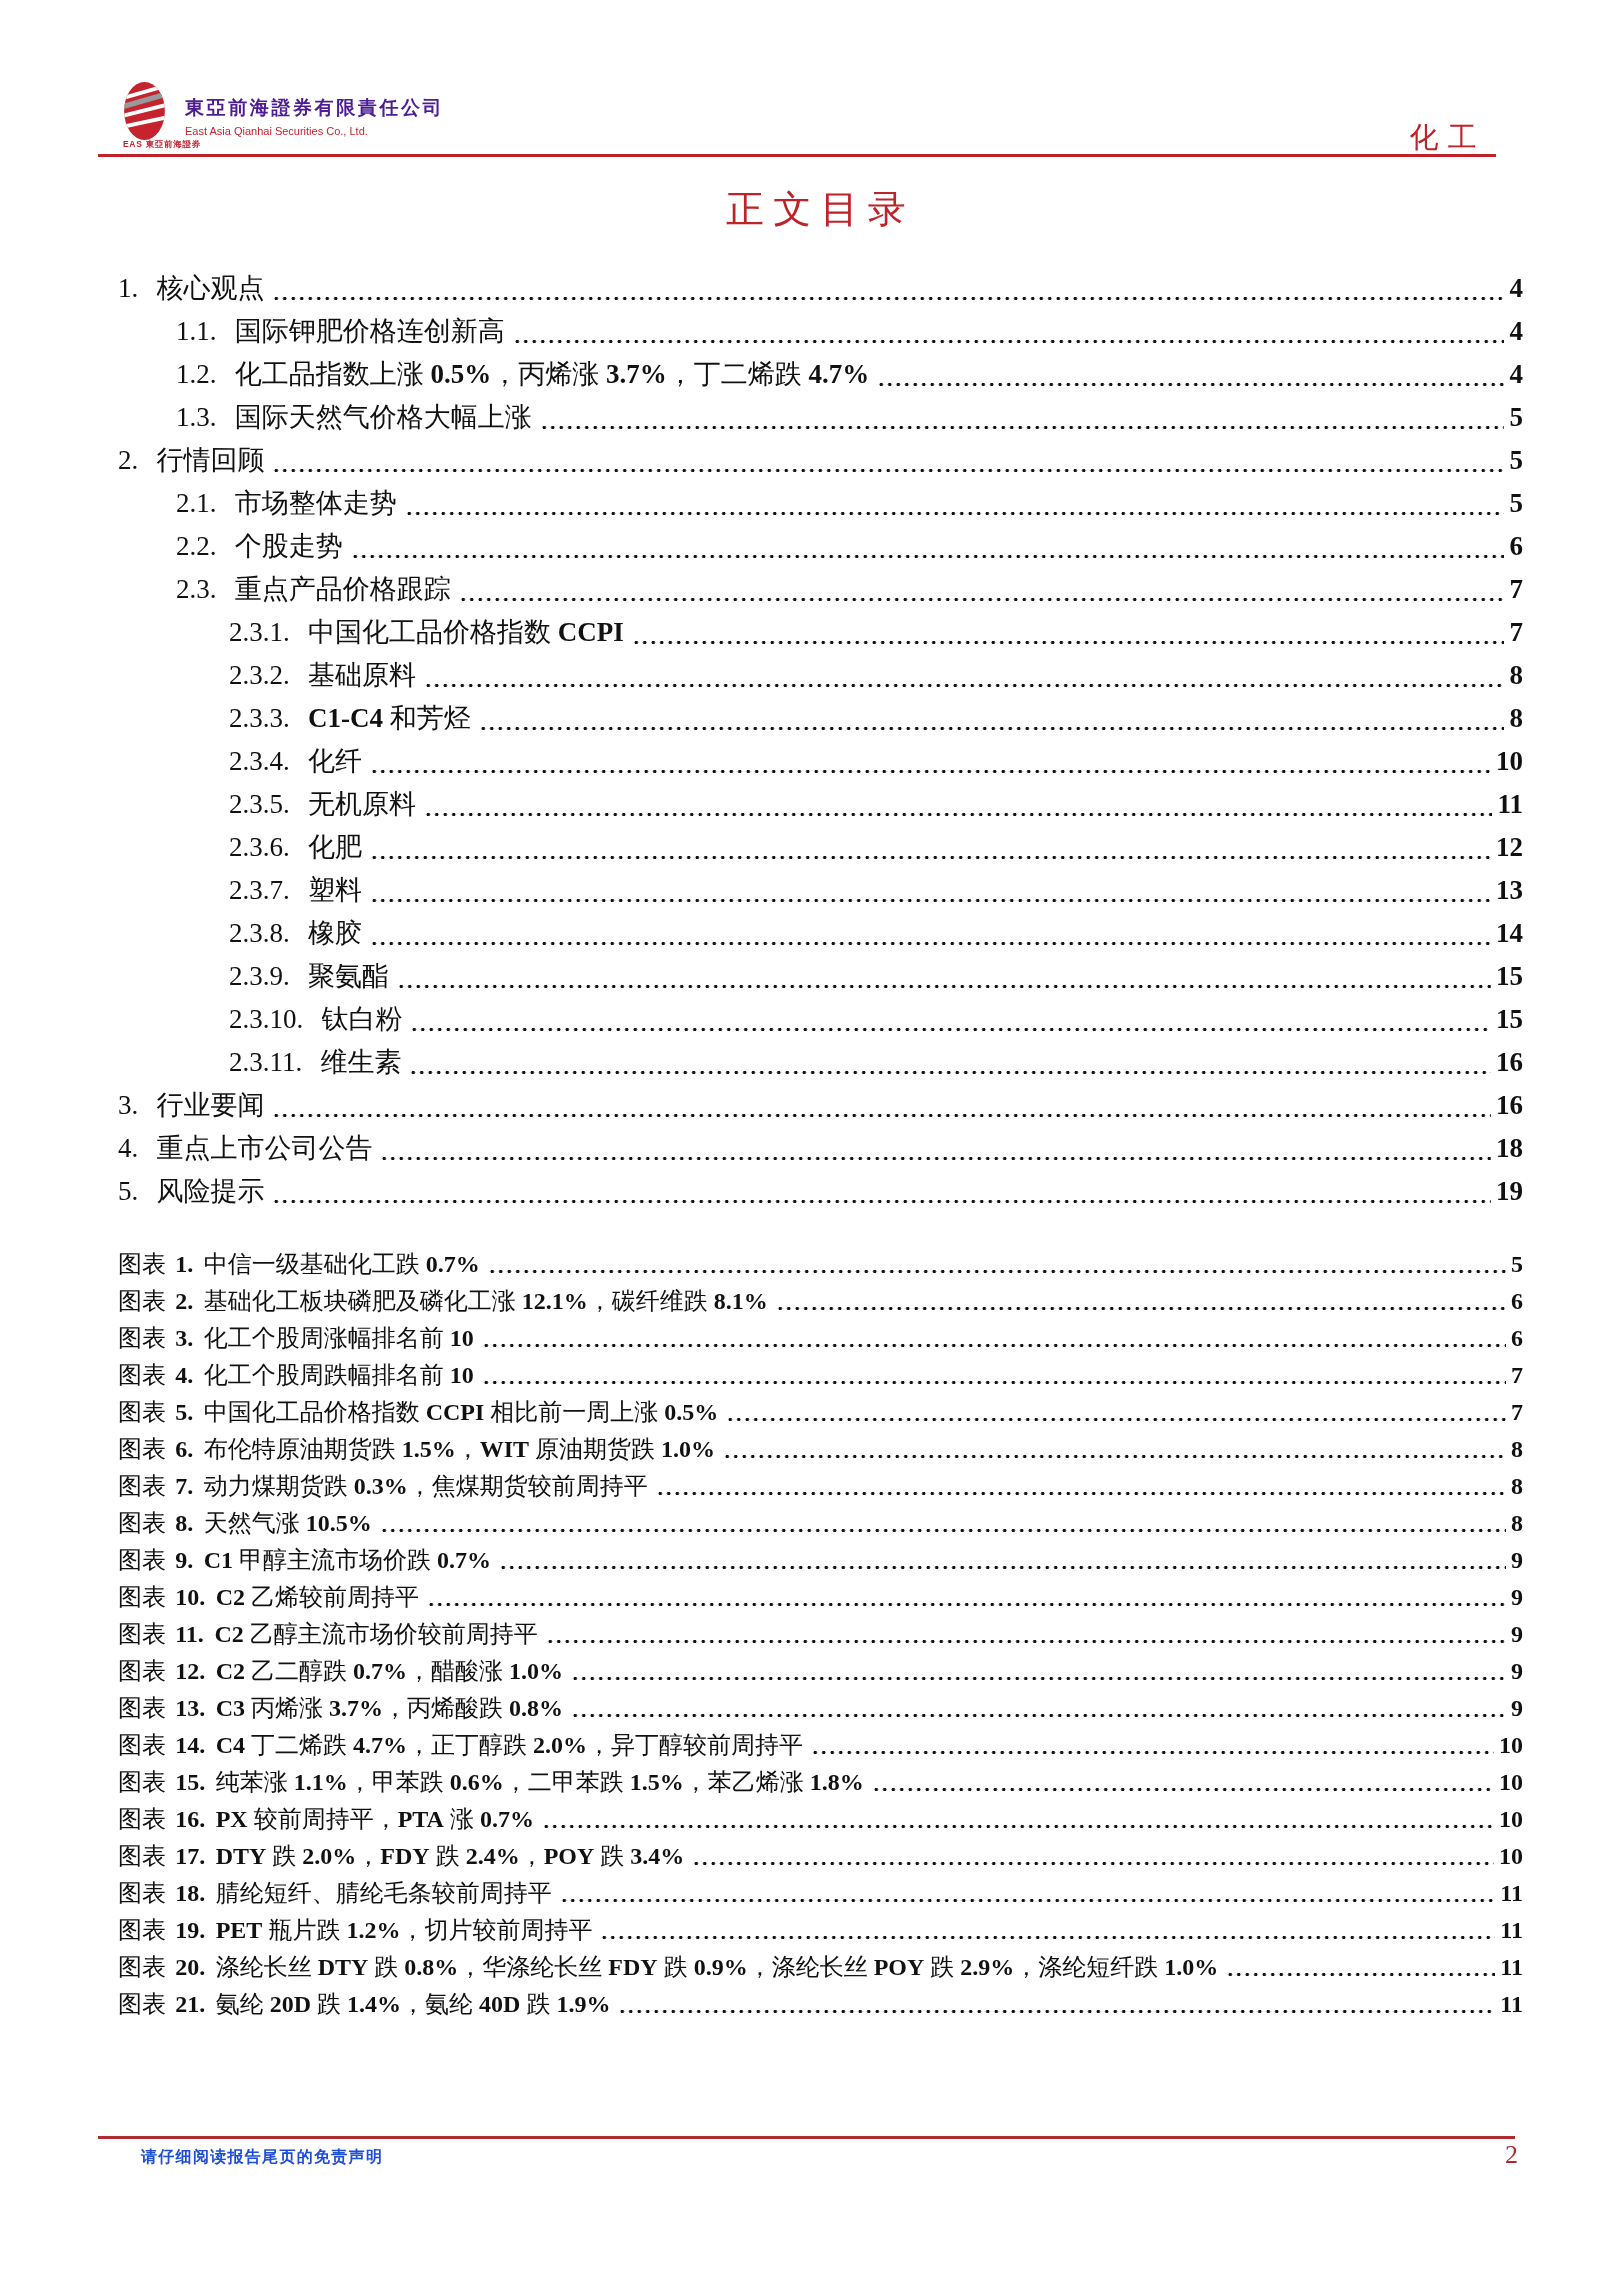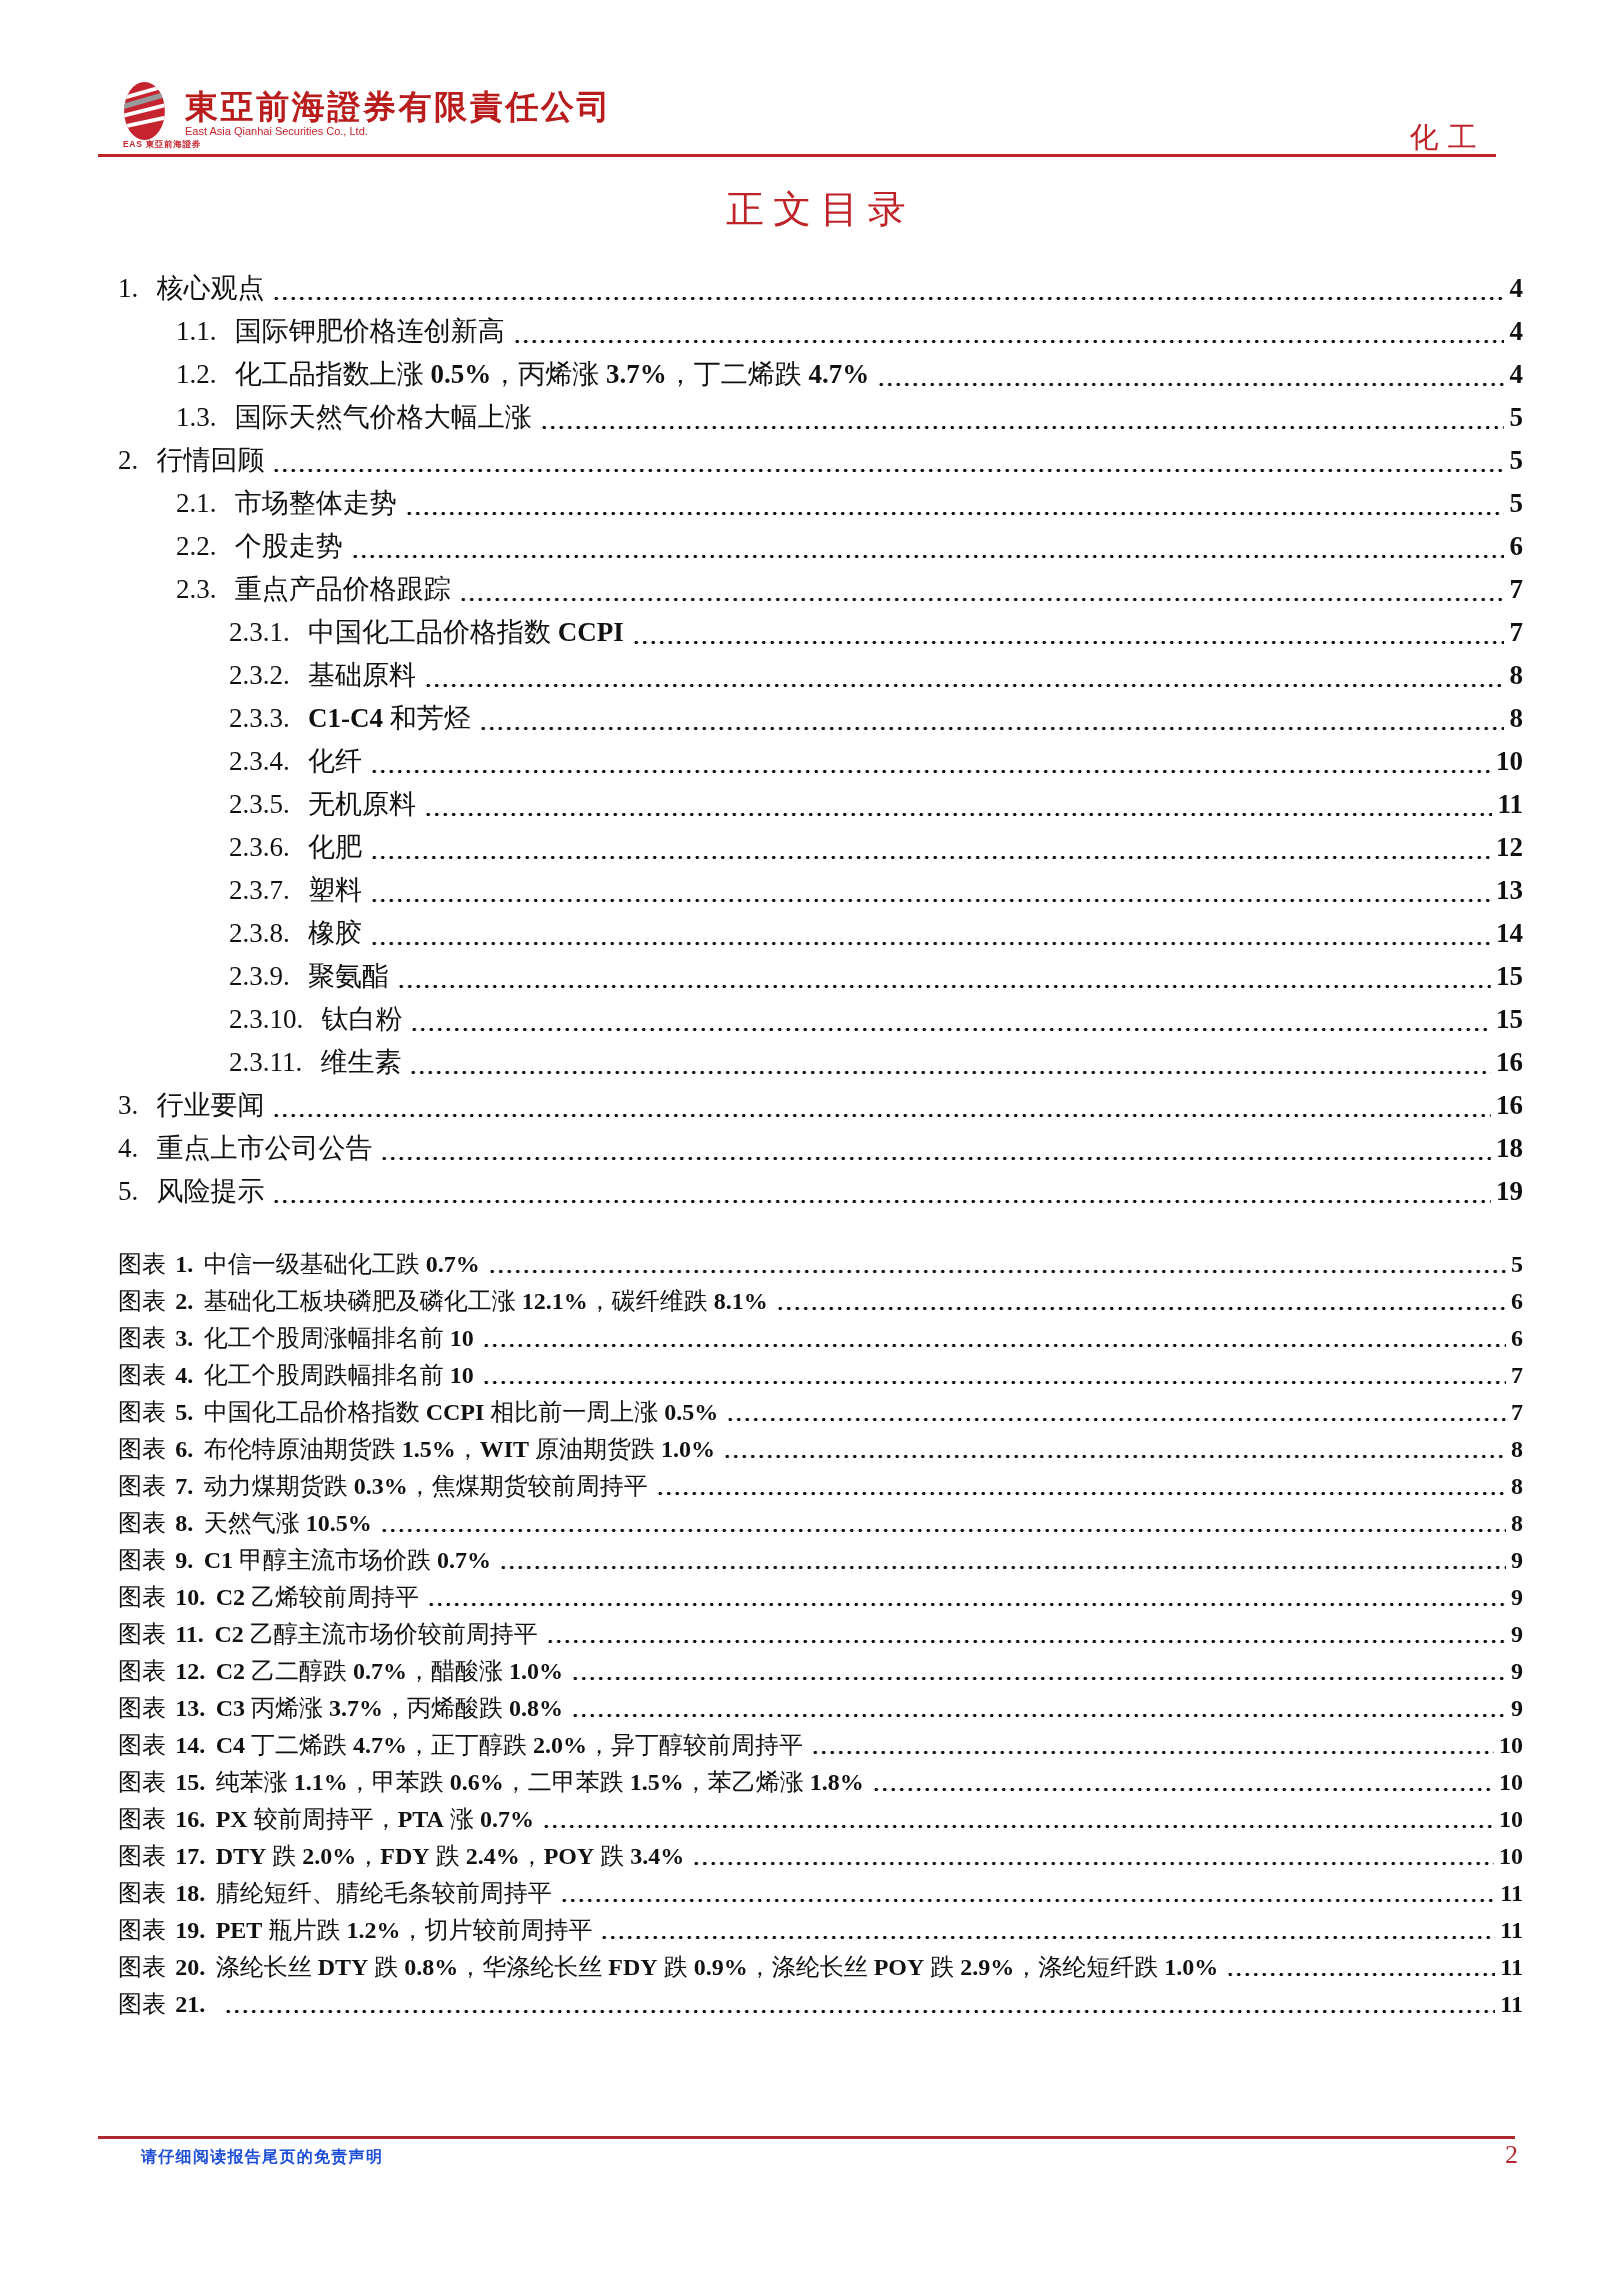--- a/index.html
+++ b/index.html
@@ -5,21 +5,21 @@
   html,body{margin:0;padding:0;}
   body{
     width:1623px;height:2295px;position:relative;background:#ffffff;overflow:hidden;
     font-family:"Liberation Serif","DejaVu Serif",serif;color:#111111;
   }
   
   .logo-wrap{position:absolute;left:124px;top:82px;}
   .logo-caption{position:absolute;left:123px;top:139px;font-size:8.5px;letter-spacing:0.7px;
     color:#c5242e;font-family:"Liberation Sans",sans-serif;font-weight:700;white-space:nowrap;}
   .company{position:absolute;left:185px;top:94px;}
-  .company-cn{font-size:33px;font-weight:700;color:#b91c1c;letter-spacing:2.6px;line-height:27.5px;}
+  .company-cn{font-size:19px;font-weight:700;color:#4c1d95;letter-spacing:2.6px;line-height:27.5px;}
   .company-en{font-size:11px;color:#c5242e;margin-top:3.3px;font-family:"Liberation Sans",sans-serif;}
   .sector-tag{position:absolute;top:118px;right:137px;font-size:29px;color:#be2328;letter-spacing:9.2px;}
   .header-rule{position:absolute;top:154px;left:98px;width:1398px;height:3.3px;background:#be2328;}
   
   .main{position:absolute;left:118px;top:188px;width:1405px;}
   .section-title{font-size:38px;font-weight:400;color:#be2328;text-align:center;
     letter-spacing:9.2px;line-height:42px;}
   .toc-list{margin-top:37px;}
   .trow{display:flex;align-items:baseline;line-height:43px;font-size:27px;}
   .trow.l2{padding-left:58px;}
@@ -345,20 +345,21 @@
     <div class="frow">
         <span class="fword">图表</span>
         <span class="fnum">20.</span>
         <span class="tlbl">涤纶长丝 <b>DTY</b> 跌 <b>0.8%</b>，华涤纶长丝 <b>FDY</b> 跌 <b>0.9%</b>，涤纶长丝 <b>POY</b> 跌 <b>2.9%</b>，涤纶短纤跌 <b>1.0%</b></span>
         <span class="dots"></span>
         <span class="tpg">11</span>
       </div>
     <div class="frow">
         <span class="fword">图表</span>
         <span class="fnum">21.</span>
+        <span class="tlbl">氨纶 <b>20D</b> 跌 <b>1.4%</b>，氨纶 <b>40D</b> 跌 <b>1.9%</b></span>
         <span class="dots"></span>
         <span class="tpg">11</span>
       </div>
   </div>
 </div>
 
 <div class="footer-rule"></div>
 <div class="disclaimer">请仔细阅读报告尾页的免责声明</div>
 <div class="page-num">2</div>
 

